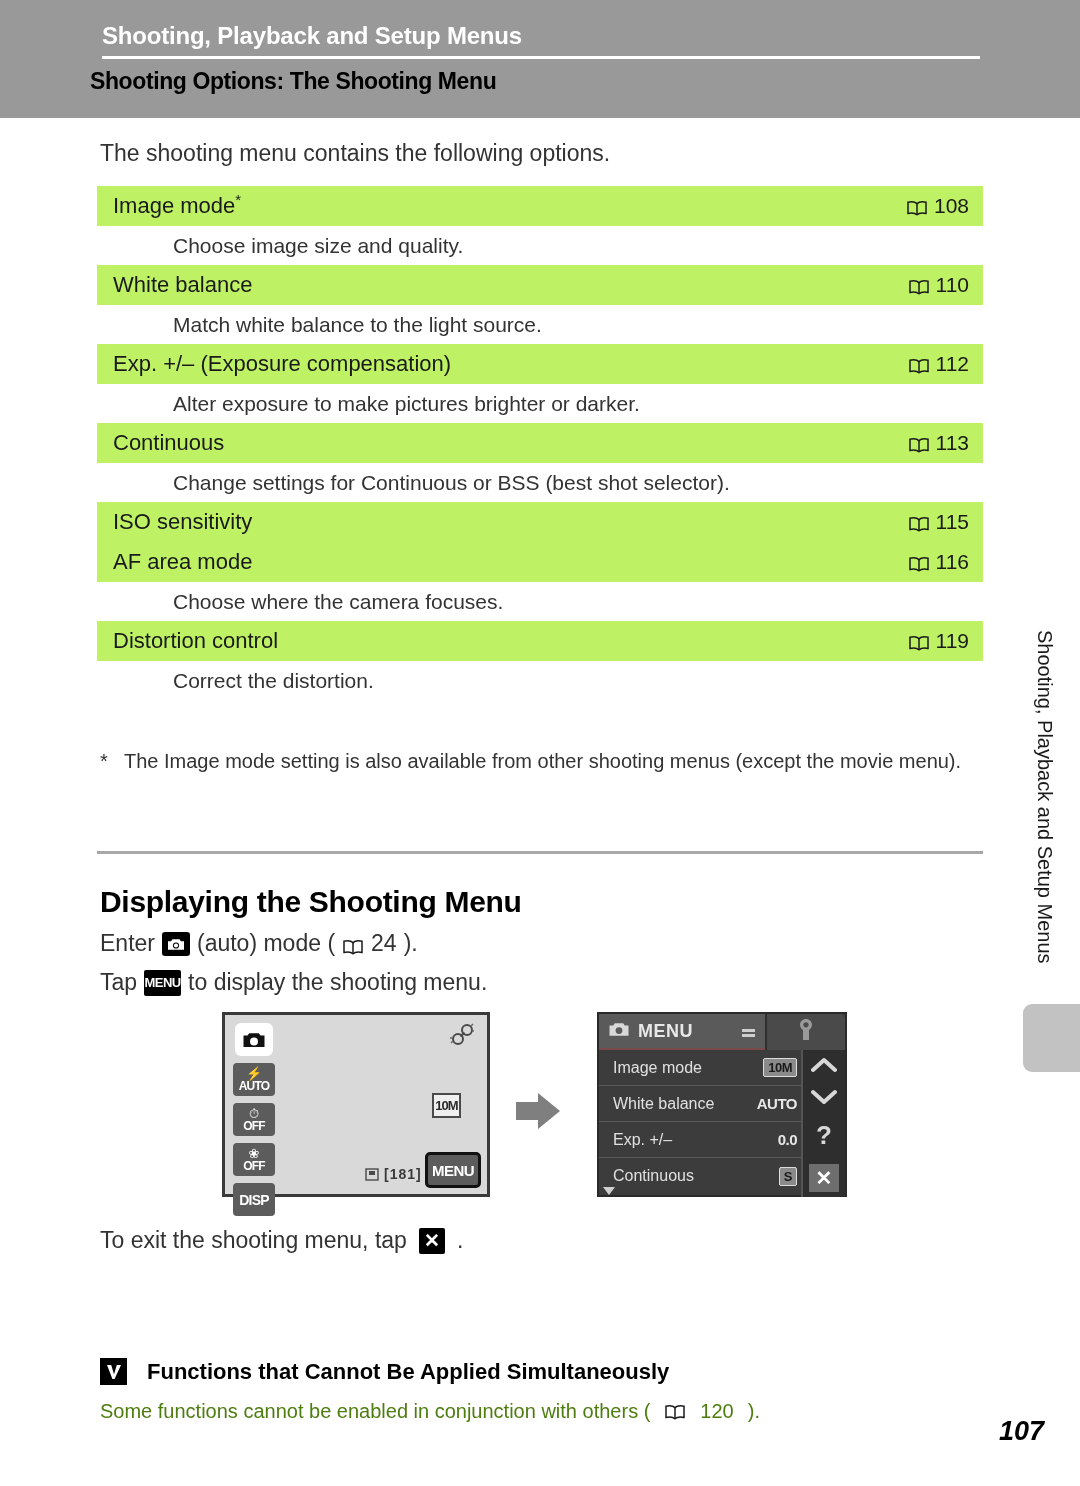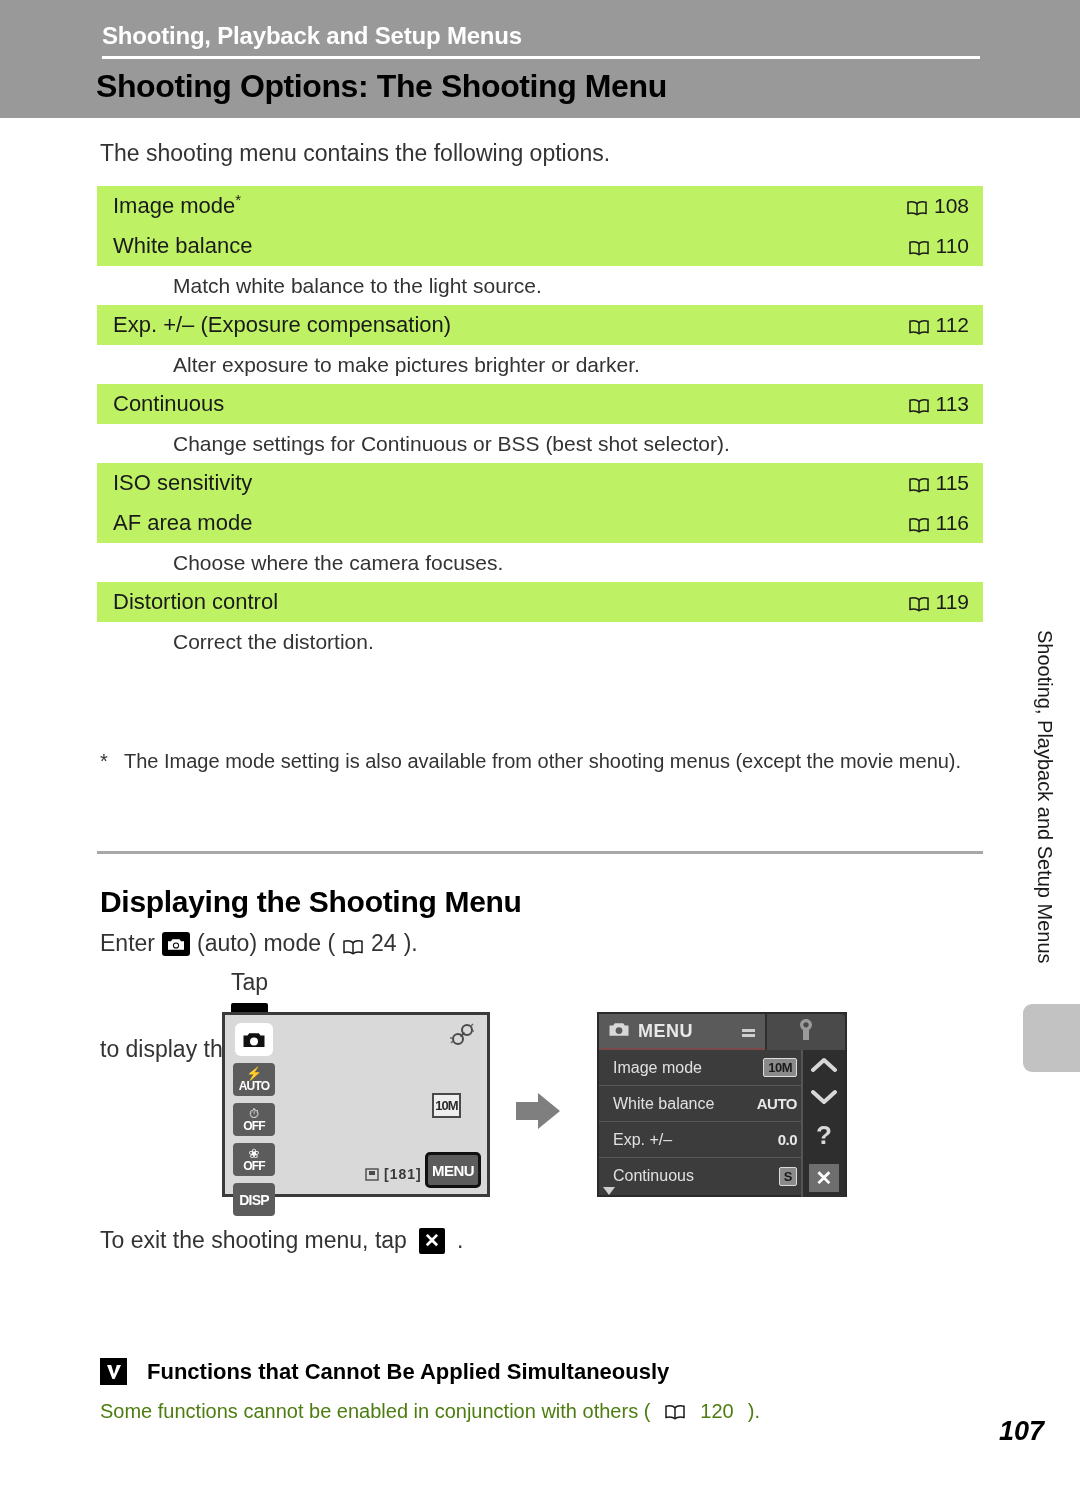--- a/index.html
+++ b/index.html
@@ -21,22 +21,22 @@
   .chapter-label {
     position: absolute; left: 102px; top: 22px;
     font-size: 24px; font-weight: bold; color: #ffffff;
     letter-spacing: -0.2px;
   }
   .header-rule {
     position: absolute; left: 102px; top: 56px;
     width: 878px; height: 3px; background: #ffffff;
   }
   .page-title {
-    position: absolute; left: 96px; top: 68px;
-    font-size: 32px; font-weight: bold; color: #000000;
+    position: absolute; left: 90px; top: 68px;
+    font-size: 23px; font-weight: bold; color: #000000;
     letter-spacing: -0.4px;
   }
 
   
   .intro-text {
     position: absolute; left: 100px; top: 140px;
     font-size: 23px; color: #333333;
   }
 
   
@@ -89,21 +89,21 @@
     font-size: 30px; font-weight: bold; color: #000000;
     letter-spacing: -0.3px;
   }
   .step-line {
     position: absolute; left: 100px;
     font-size: 23px; color: #333333;
     display: flex; align-items: center; gap: 7px;
     white-space: nowrap;
   }
   .step-1 { top: 930px; }
-  .step-2 { top: 969px; flex-direction: column; }
+  .step-2 { top: 969px; }
 
   
   .chip {
     display: inline-flex; align-items: center; justify-content: center;
     background: #000000; color: #ffffff;
     font-weight: bold;
     vertical-align: middle;
   }
   .chip-cam { width: 28px; height: 24px; border-radius: 3px; }
   .chip-menu {
@@ -308,20 +308,21 @@
       <div class="opt-row">
         <div class="opt-name">Image mode<span class="star">*</span></div>
         <div class="opt-ref">
           <span class="book-icon"><svg width="22" height="17" viewBox="0 0 22 17" aria-hidden="true">
               <path d="M11 3.6C9 1.7 5.6 1.5 2 2.2v11.2c3.6-.7 7-.5 9 1.4 2-1.9 5.4-2.1 9-1.4V2.2c-3.6-.7-7-.5-9 1.4z" fill="none" stroke="#1a1a1a" stroke-width="1.5"></path>
               <path d="M11 3.6v11.2" stroke="#1a1a1a" stroke-width="1.5"></path>
             </svg></span>
           <span>108</span>
         </div>
       </div>
+      <div class="opt-desc">Choose image size and quality.</div>
       <div class="opt-row">
         <div class="opt-name">White balance</div>
         <div class="opt-ref">
           <span class="book-icon"><svg width="22" height="17" viewBox="0 0 22 17" aria-hidden="true">
               <path d="M11 3.6C9 1.7 5.6 1.5 2 2.2v11.2c3.6-.7 7-.5 9 1.4 2-1.9 5.4-2.1 9-1.4V2.2c-3.6-.7-7-.5-9 1.4z" fill="none" stroke="#1a1a1a" stroke-width="1.5"></path>
               <path d="M11 3.6v11.2" stroke="#1a1a1a" stroke-width="1.5"></path>
             </svg></span>
           <span>110</span>
         </div>
       </div>

